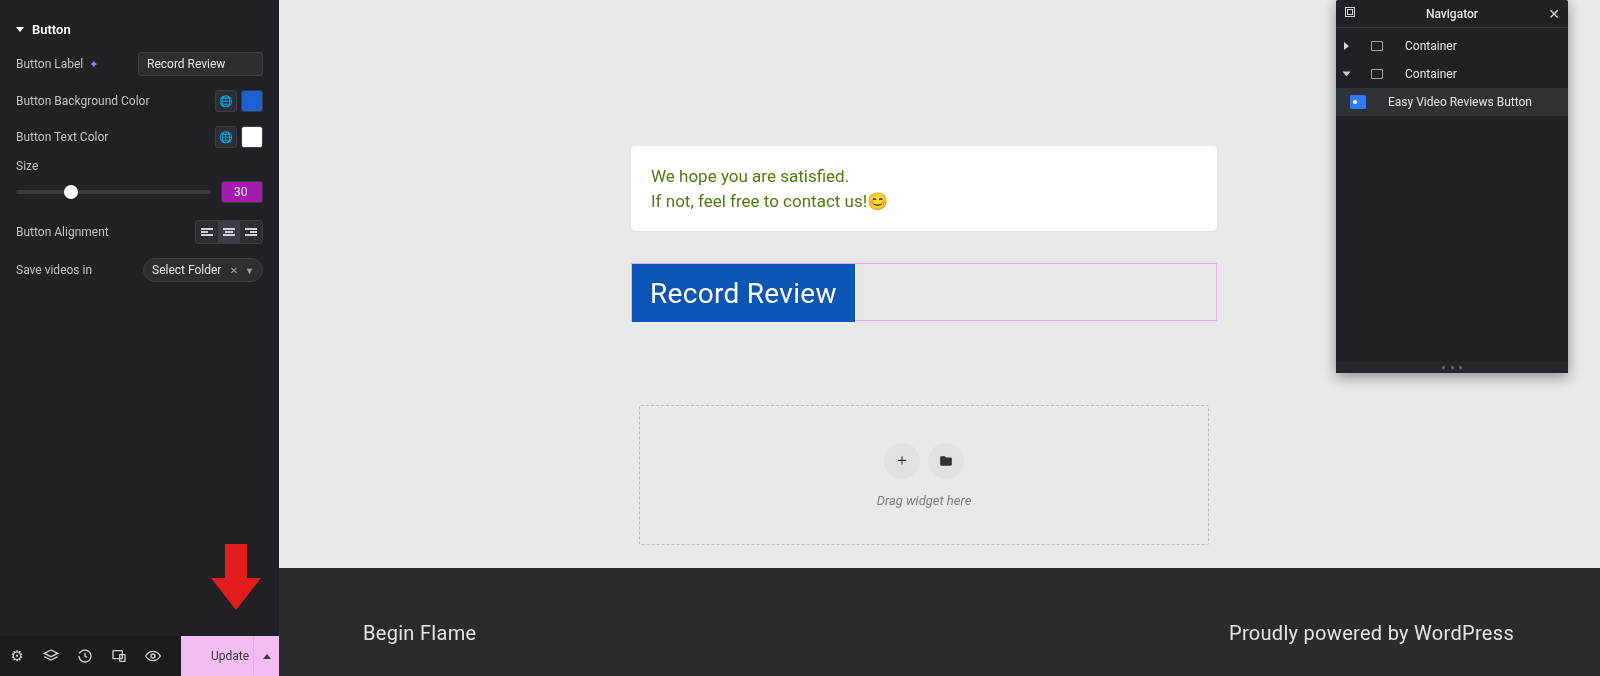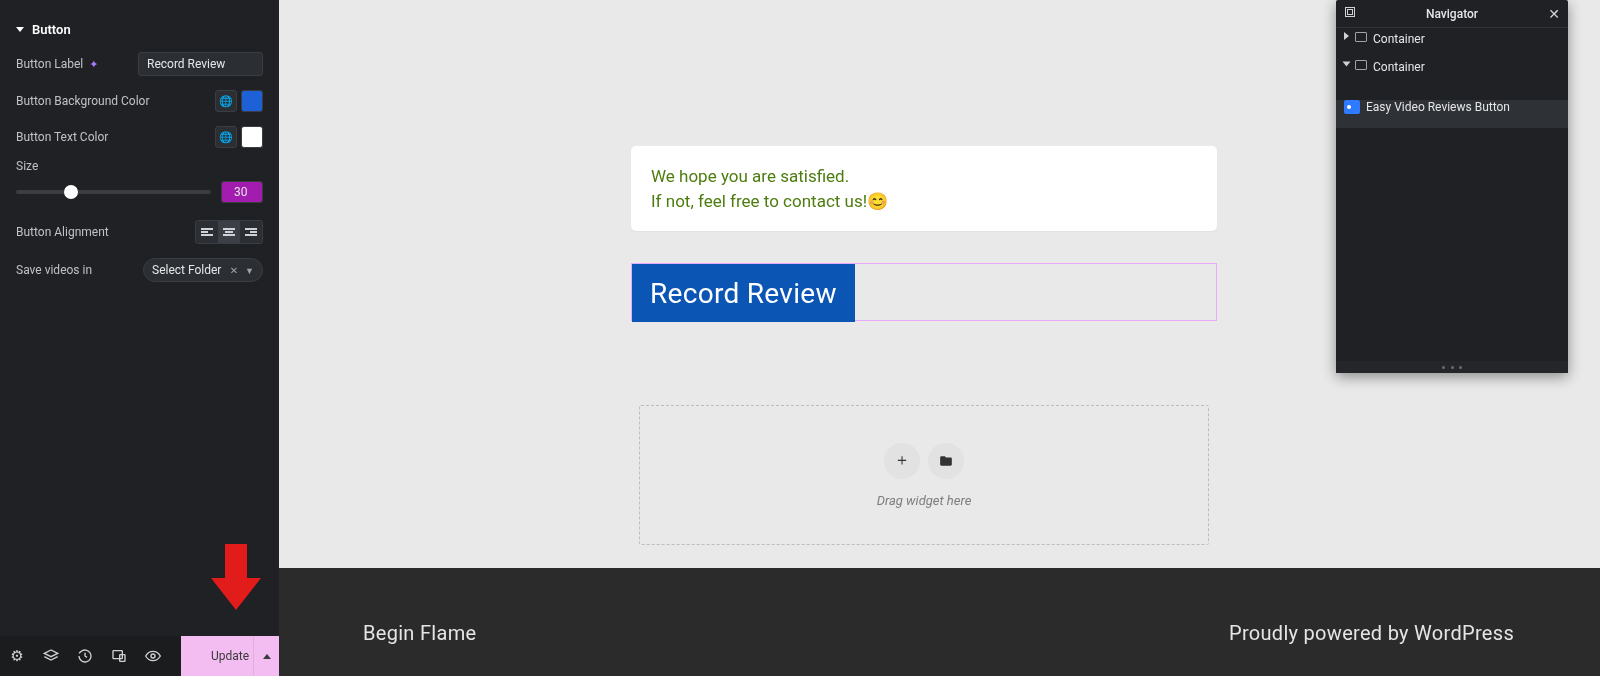--- a/index.html
+++ b/index.html
@@ -158,23 +158,23 @@
   }
   .nav-header {
     height: 28px; display:flex; align-items:center; justify-content:center;
     position: relative; font-size: 12px; font-weight: 500; color:#e5e6e8;
     border-bottom: 1px solid #2f3237;
   }
   .nav-header .dock { position:absolute; left:8px; font-size:12px; color:#cfd1d4; }
   .nav-header .close { position:absolute; right:8px; font-size:14px; color:#cfd1d4; }
   .nav-tree { flex:1; padding: 4px 0; font-size: 12px; }
   .tree-row {
-    display:flex; gap:6px; height: 28px; padding: 0 8px;
-  }
-  .tree-row.indent1 { padding-left: 8px; margin-top: 12px; }
+    display:flex; align-items:center; gap:22px; height: 28px; padding: 0 8px;
+  }
+  .tree-row.indent1 { padding-left: 14px; }
   .tree-row.selected { background: #2e3136; }
   .tree-row .tri { width:0;height:0;border-top:4px solid transparent;border-bottom:4px solid transparent;border-left:5px solid #cfd1d4; }
   .tree-row .tri.open { transform: rotate(90deg); }
   .tree-row .sq { width:12px;height:10px;border:1px solid #9fa3a8; border-radius:1px; }
   .tree-row .vid-ico { width:16px;height:14px;background:#2e7bff;border-radius:2px; position:relative; }
   .tree-row .vid-ico::after{content:"";position:absolute;width:4px;height:4px;border-radius:50%;background:#fff;left:3px;top:5px;}
   .tree-row .lbl { color:#e5e6e8; }
   .nav-resize { height:12px; display:flex; align-items:center; justify-content:center; background:#24262a; }
   .nav-resize .dots { width:20px; height:3px; display:flex; justify-content:space-between; }
   .nav-resize .dots span { width:3px;height:3px;background:#6a6d72;border-radius:50%; }

